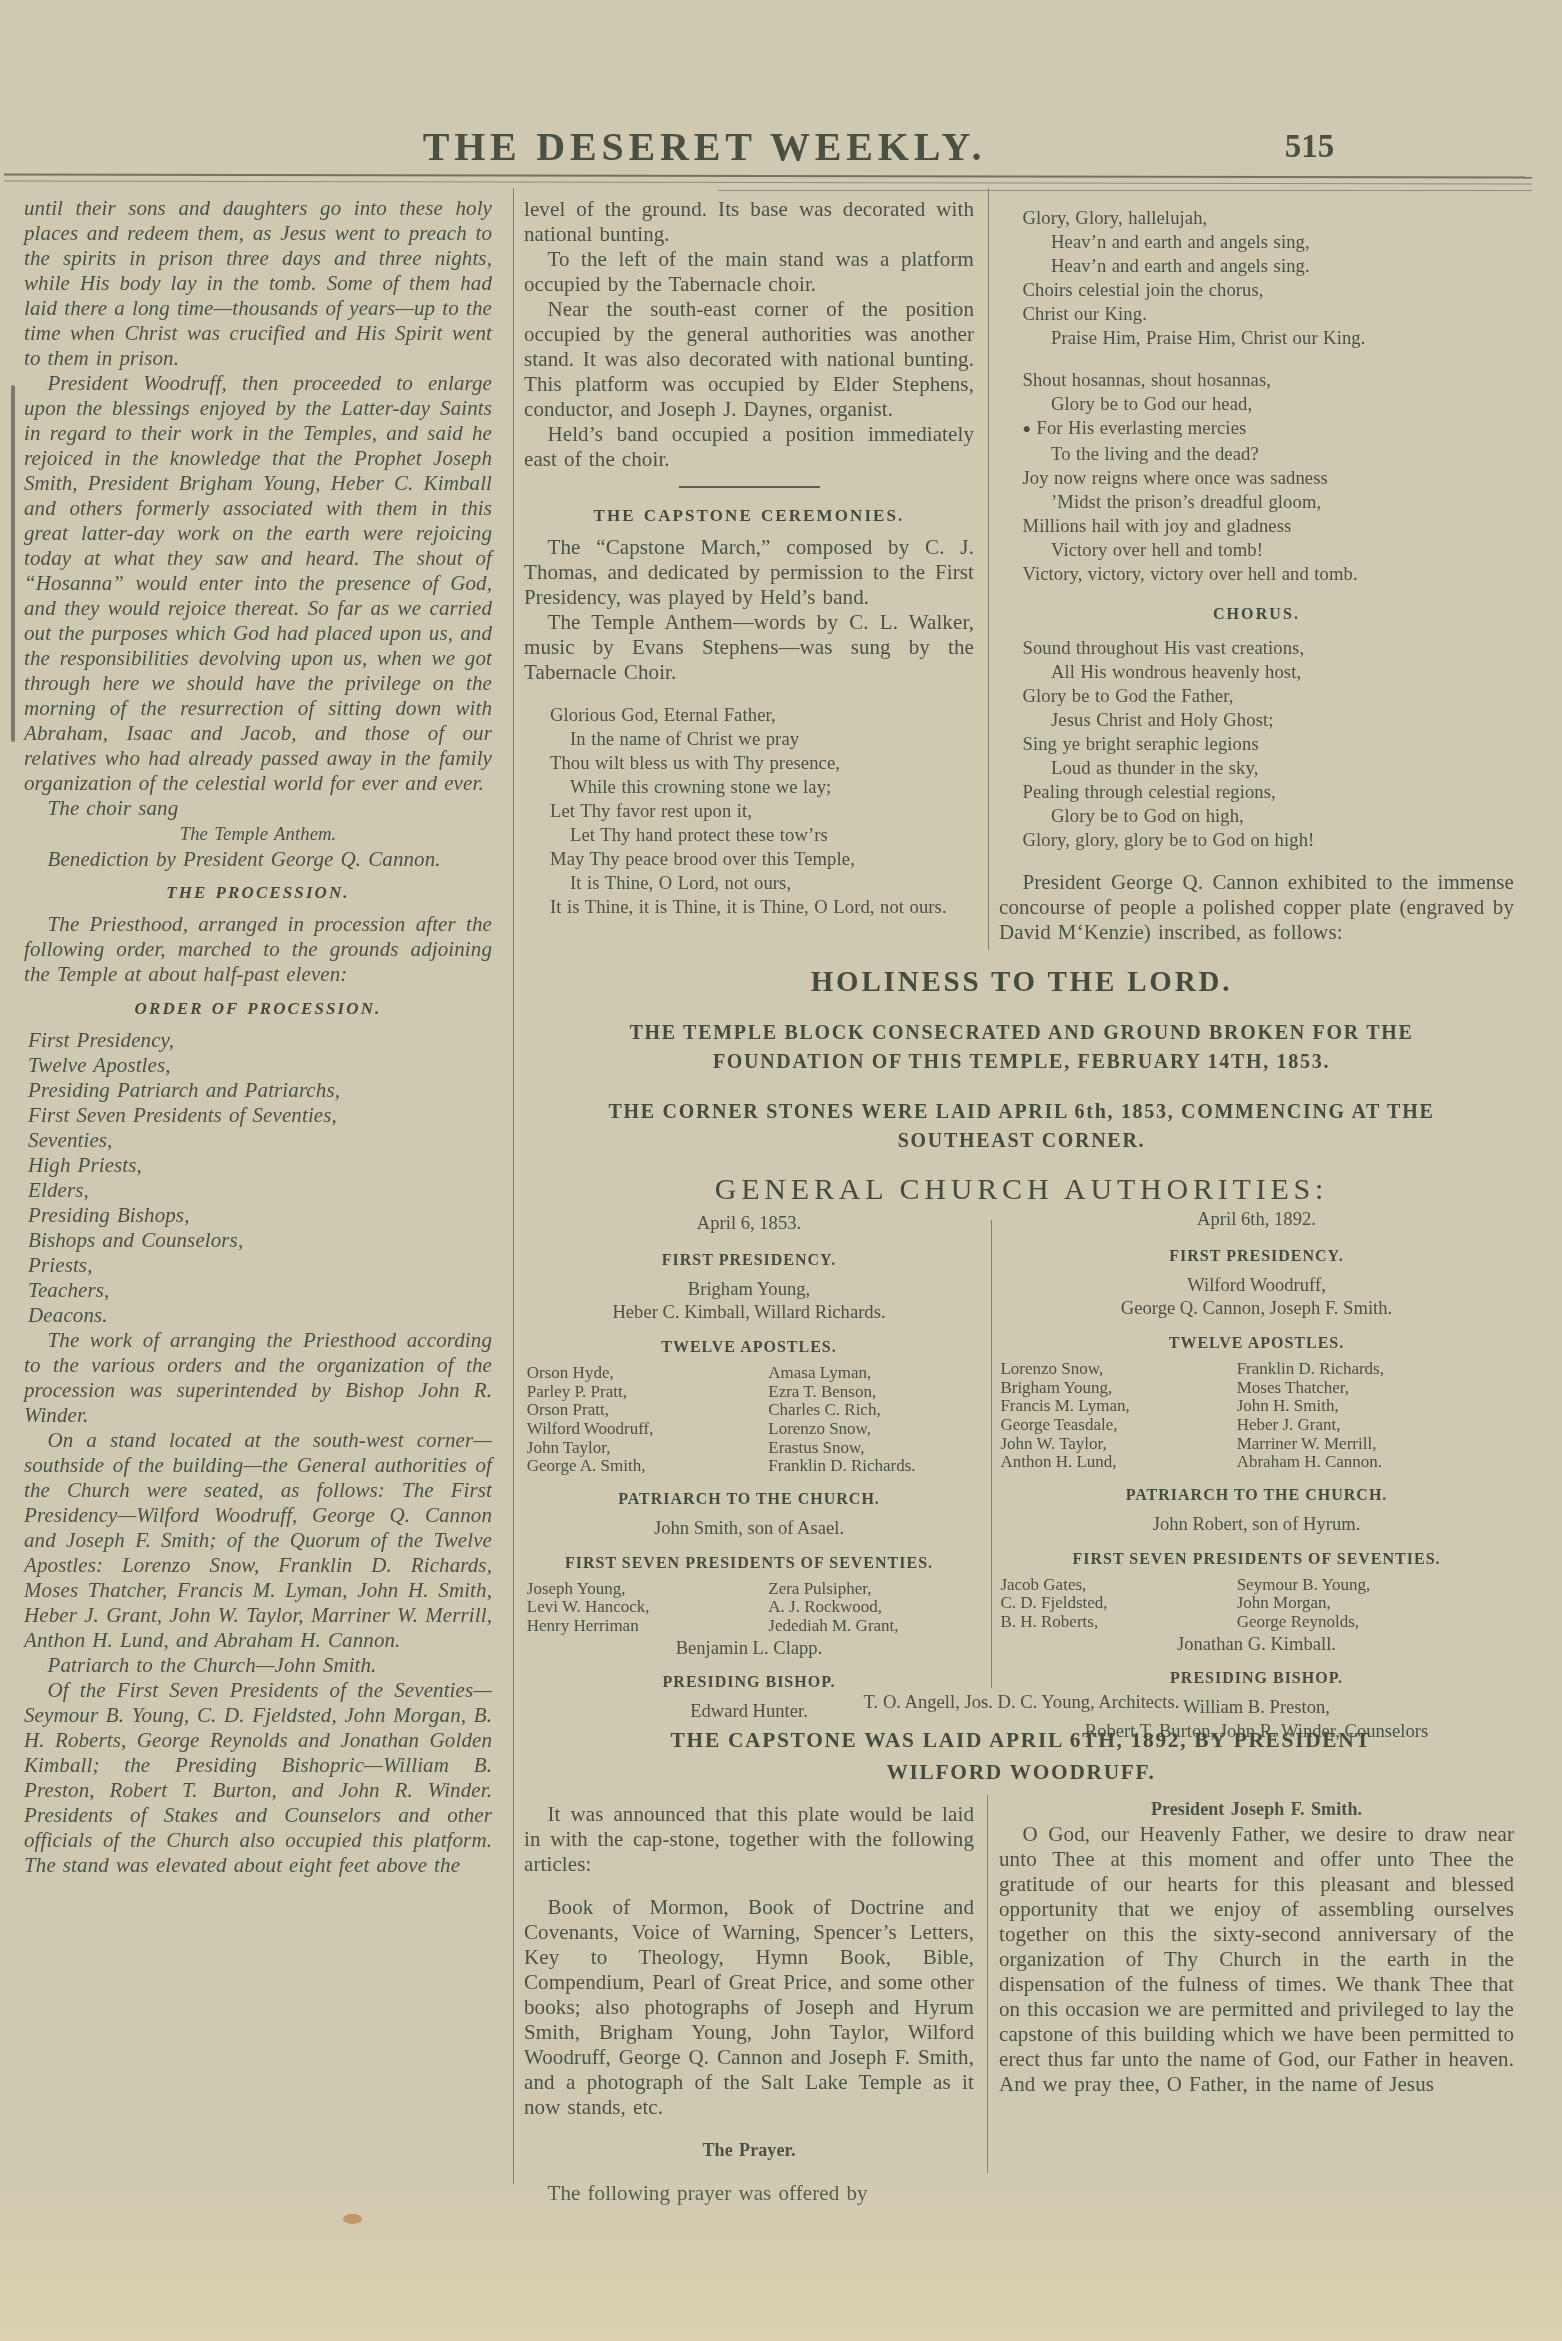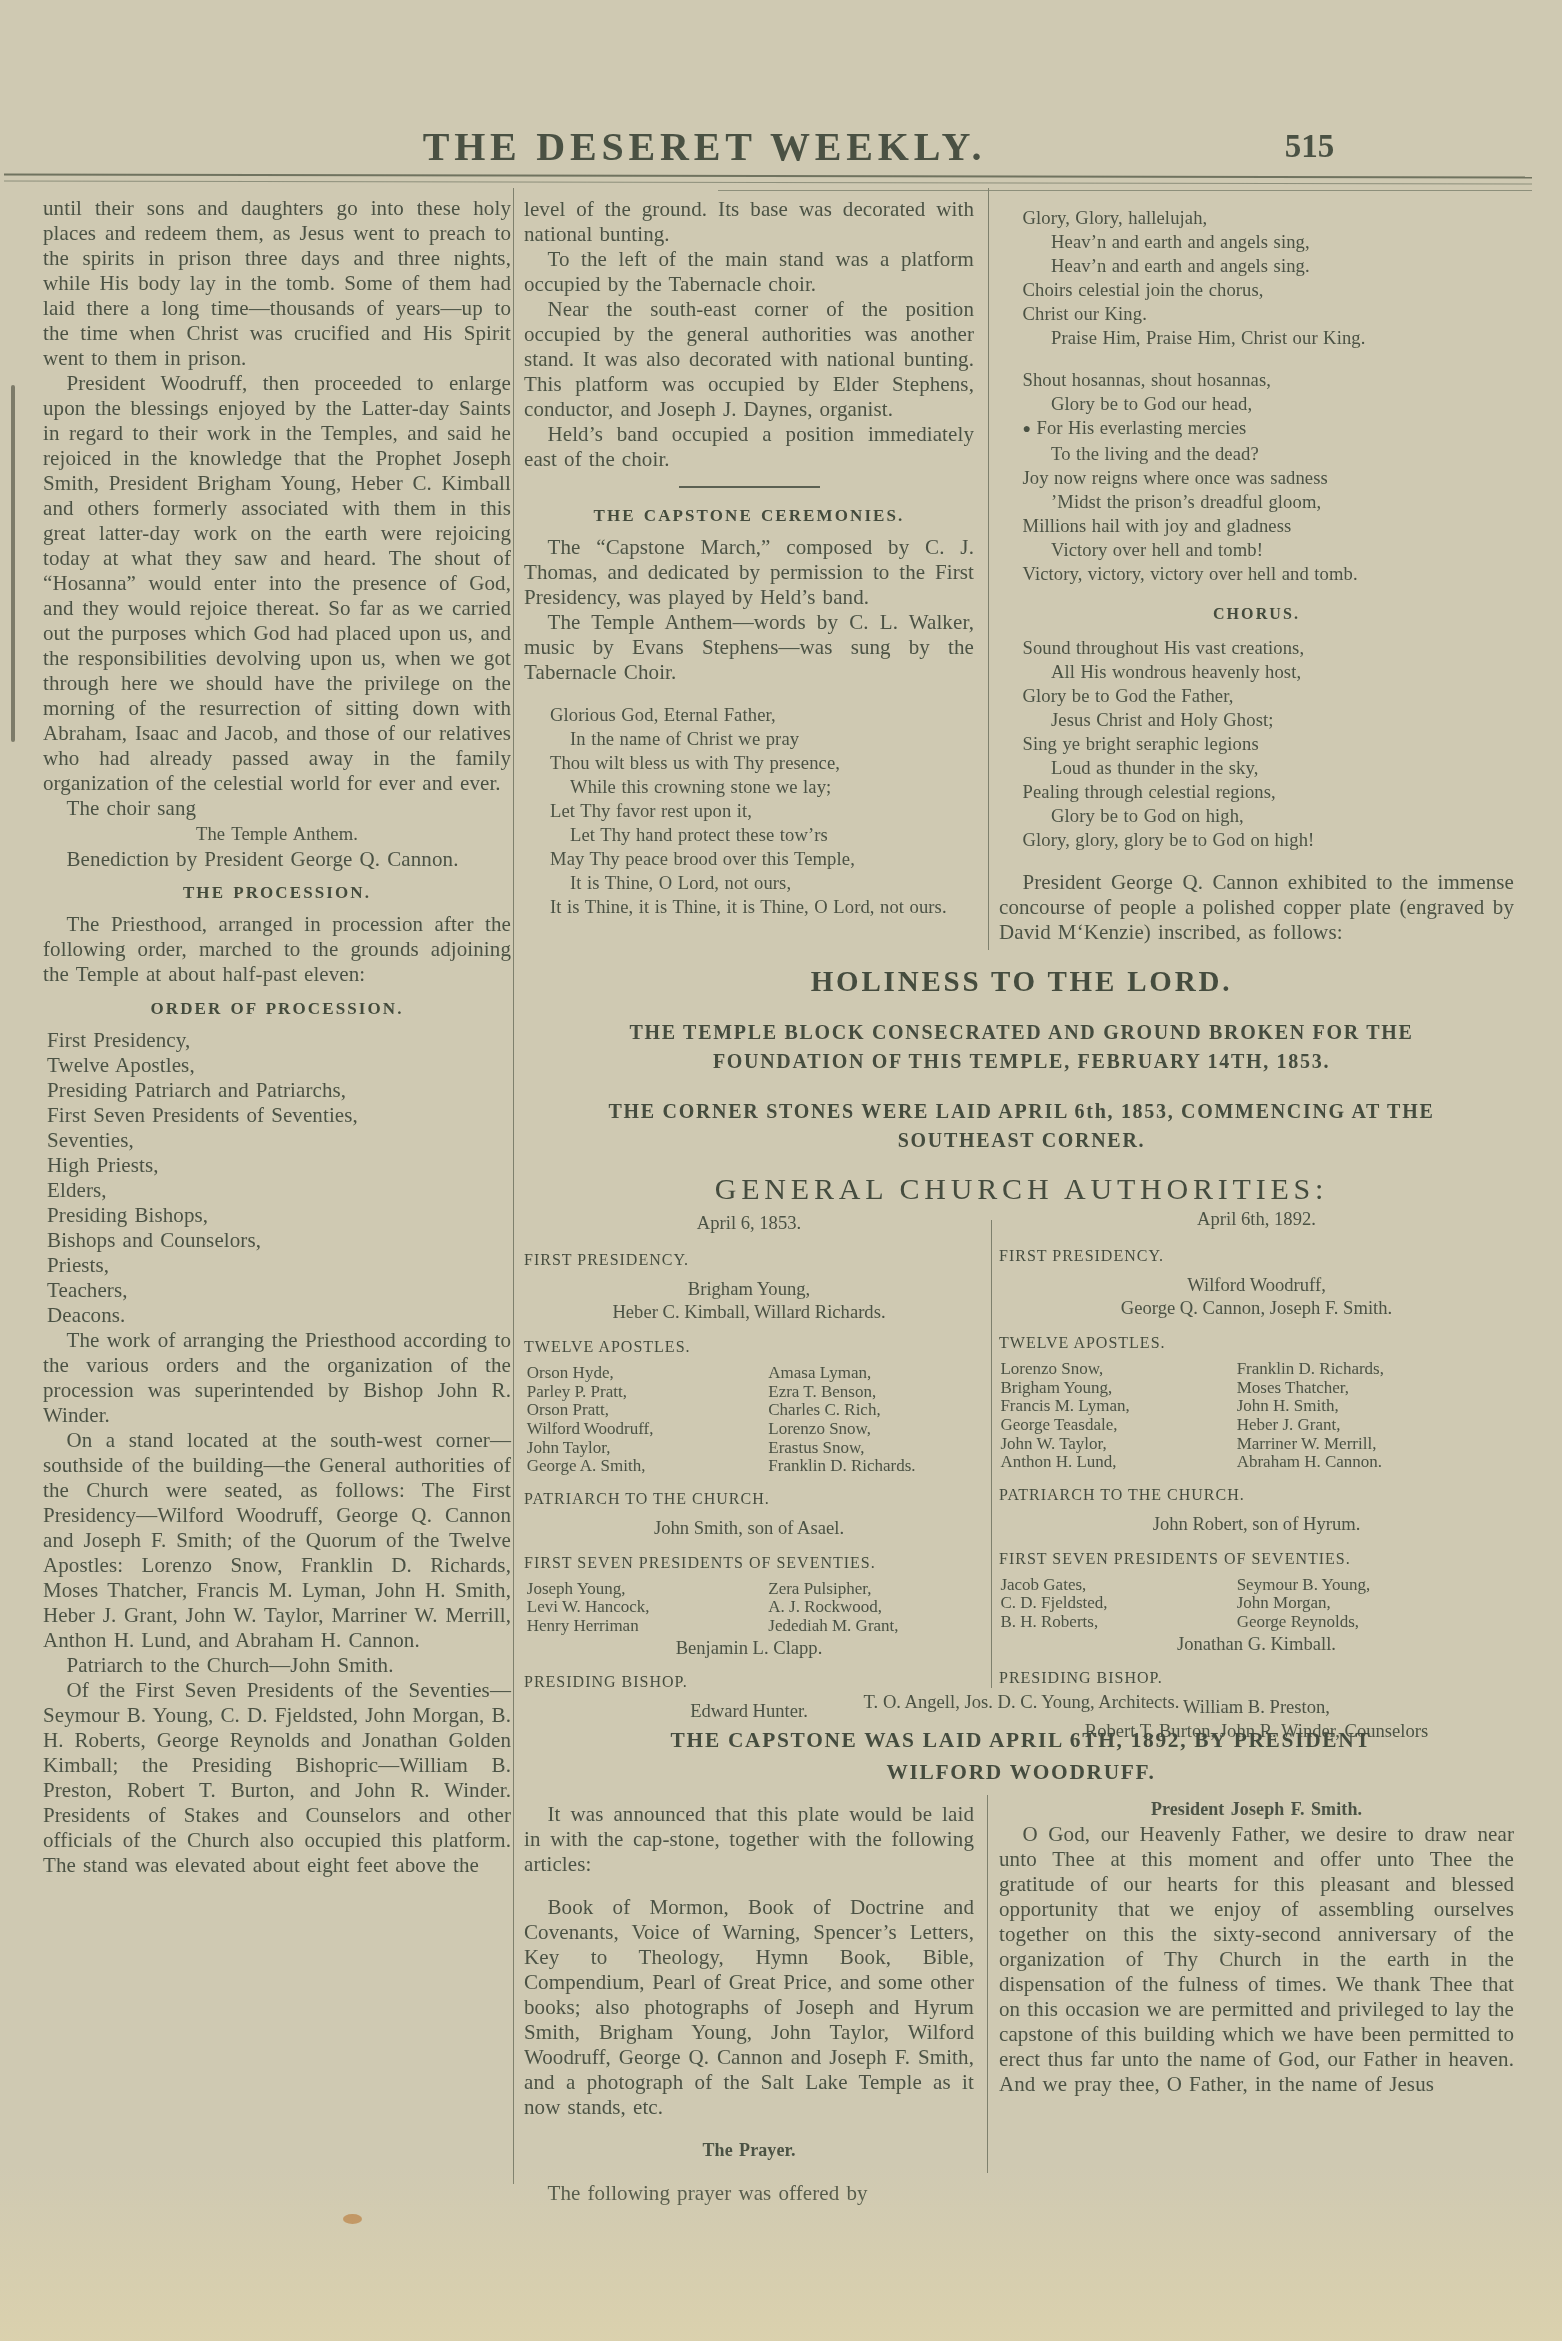--- a/index.html
+++ b/index.html
@@ -28,21 +28,21 @@
   .vr{position:absolute; width:1.4px; background:#7e806d;}
   .vr1{left:513px; top:188px; height:1996px;}
   .vr2a{left:988px; top:188px; height:762px;}
   .vr2b{left:991px; top:1220px; height:468px;}
   .vr2c{left:987px; top:1795px; height:378px;}
   
   .edge-mark{position:absolute; left:11px; top:385px; width:3.5px; height:357px; background:#3b3b2e; opacity:.55; border-radius:2.1px;}
   .ink-spot{position:absolute; left:343px; top:2214px; width:19.3px; height:10.4px; background:#b9834a; border-radius:50%; opacity:.85;}
   
   .col{position:absolute;}
-  .col1{left:43px;  top:196px; width:468px;}
+  .col1{left:24px;  top:196px; width:468px;font-style:italic;}
   .col2{left:524px; top:197px; width:450px;}
   .col3{left:999px;top:206px; width:515px;}
   .colB2{left:524px; top:1802px; width:450px;}
   .colB3{left:999px;top:1797px; width:515px;}
   .para{margin:0; font-size:21px; line-height:25px; text-align:justify; word-spacing:1.7px; letter-spacing:0.1px;}
   .para.ind{text-indent:23.5px;}
   .para.line{text-align:left; text-indent:0; padding-left:4.1px;}
   .para.center{text-align:center; text-indent:0;}
   .para.sub{font-size:18.6px; line-height:26px;}
   .para.caps{font-size:17px; font-weight:bold; letter-spacing:2.1px; text-align:center; text-indent:0;
@@ -60,21 +60,21 @@
   .mid-heads{position:absolute; left:521px; top:965px; width:1001px; color:#454c3e;}
   .h-holiness{font-size:29px; font-weight:bold; letter-spacing:2.8px; text-align:center; line-height:32px; margin:0 0 21px;}
   .h-sub{font-size:20px; font-weight:bold; letter-spacing:1.7px; text-align:center; line-height:29px; margin:0 auto 21px; width:856px;}
   .h-sub.last{margin-bottom:16.6px;}
   .h-general{font-size:30px; letter-spacing:4.8px; text-align:center; font-weight:normal; margin:0;}
   
   .auth{position:absolute;}
   .auth-l{left:524px; top:1212px; width:450px;}
   .auth-r{left:999px; top:1208px; width:515px;}
   .a-date{text-align:center; font-size:18.6px; margin:0 0 16.6px;}
-  .a-head{font-size:16px; font-weight:normal; letter-spacing:1px; margin:14px 0 8.3px; color:#454c3e;}
+  .a-head{text-align:center; font-size:16px; font-weight:bold; letter-spacing:1px; margin:14px 0 8.3px; color:#454c3e;}
   .a-center{text-align:center; font-size:18.6px; line-height:23.5px; margin:0;}
   .a-rows{margin:1.4px 0 0;}
   .a-row{display:flex; font-size:17px; line-height:18.6px; margin:0;}
   .a-row span{display:block;}
   .auth-l .a-row span:first-child{width:54%; padding-left:2.8px;}
   .auth-l .a-row span:last-child{width:46%;}
   .auth-r .a-row span:first-child{width:46%; padding-left:1.4px;}
   .auth-r .a-row span:last-child{width:54%;}
   .architects{position:absolute; left:521px; top:1691px; width:1001px; text-align:center; font-size:18.6px;}
   .capstone{position:absolute; left:614px; top:1724px; width:814px; text-align:center;

